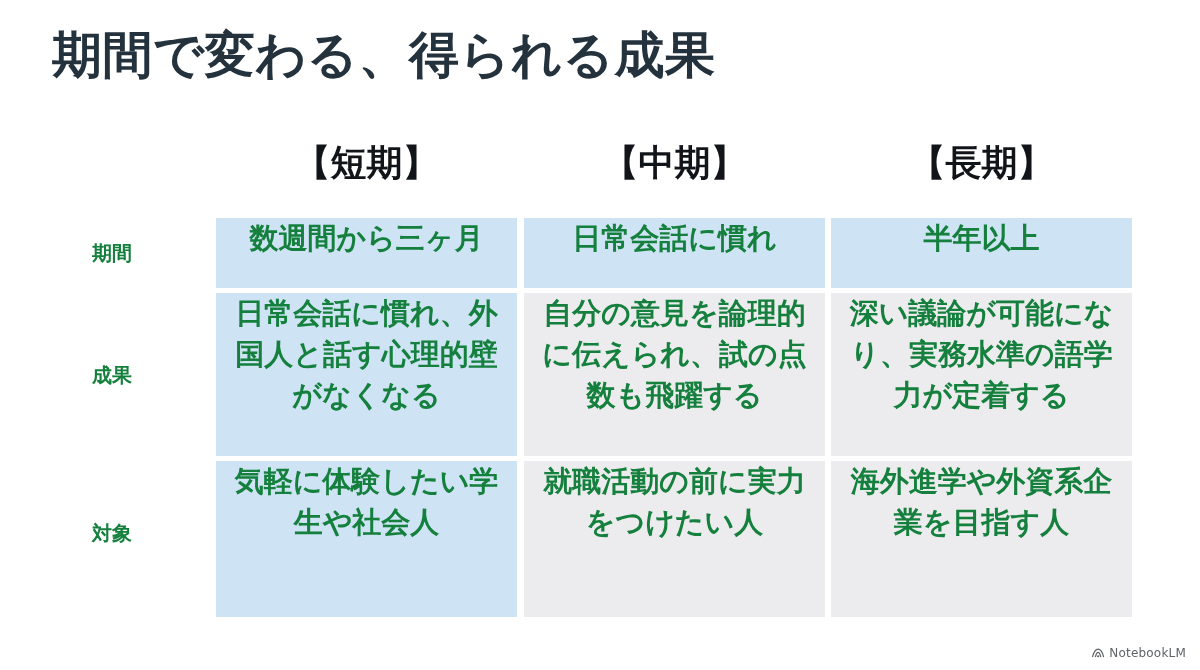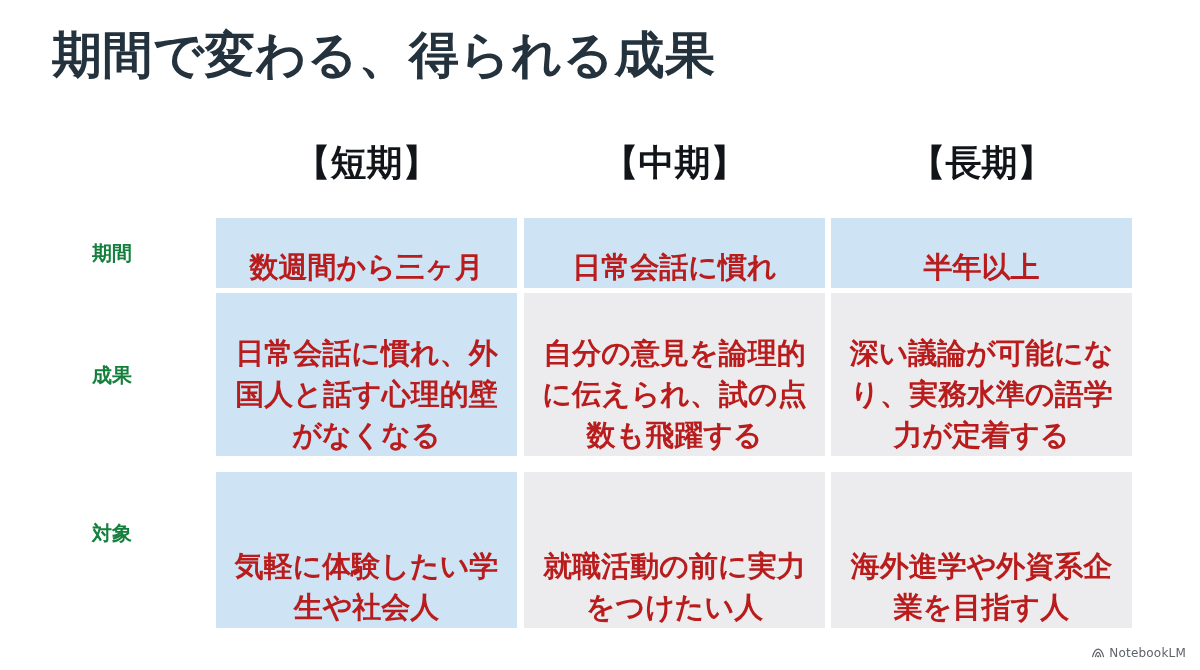--- a/index.html
+++ b/index.html
@@ -82,33 +82,33 @@
     left: 216px;
     top: 218px;
     width: 916px;
     height: 386px;
   }
   .matrix-row {
     display: flex;
     width: 100%;
   }
   .matrix-row.r0 { height: 70px; margin-bottom: 5px; }
-  .matrix-row.r1 { height: 163px; margin-bottom: 16px; }
+  .matrix-row.r1 { height: 163px; margin-bottom: 5px; }
   .matrix-row.r2 { height: 156px; }
 
   .cell {
     flex: 1 1 0;
     display: flex;
-    align-items: flex-end;
+    align-items: flex-start;
     justify-content: center;
     text-align: center;
     font-size: 29px;
     line-height: 41px;
     font-weight: 700;
-    color: #b91c1c;
+    color: #15803d;
     padding: 0 10px;
     box-sizing: border-box;
   }
   .cell.c0 { margin-right: 7px; }
   .cell.c1 { margin-right: 6px; }
 
   .cell .cell-text { display: block; }
 
   .bg-blue { background: #cee4f5; }
   .bg-gray { background: #ececee; }

